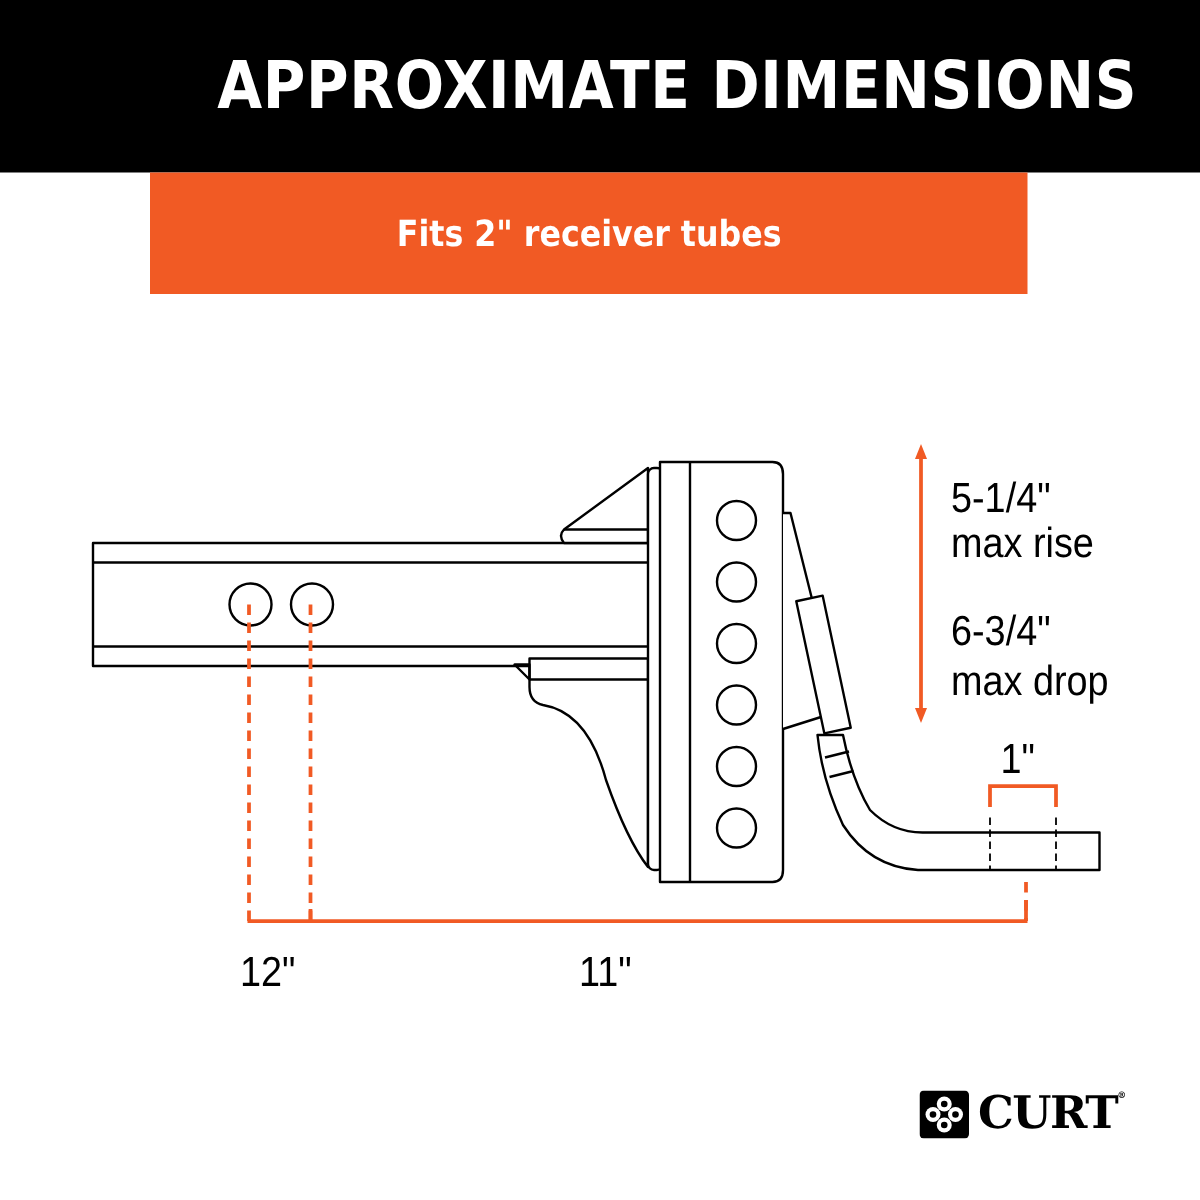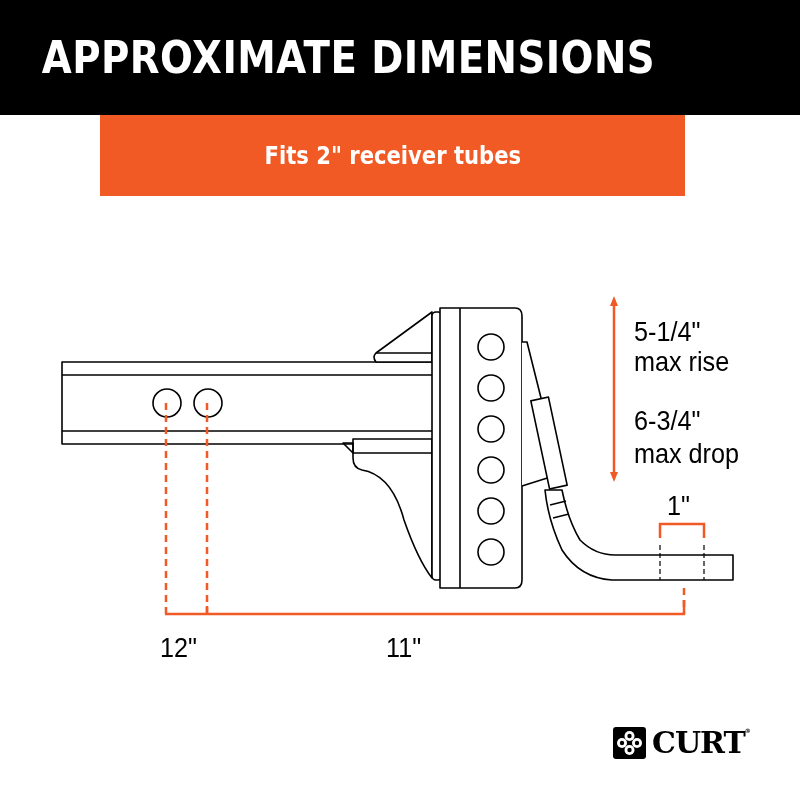--- a/index.html
+++ b/index.html
@@ -1,17 +1,17 @@
 <!DOCTYPE html>
 <html><head>
 <meta charset="utf-8">
 <style>
   html, body { margin: 0; padding: 0; background: #ffffff; }
   body { width: 800px; height: 800px; position: relative; overflow: hidden; font-family: "Liberation Sans", sans-serif; }
-  .header { position: absolute; left: 0; top: 0; width: 800px; height: 115px; background: #000000; display: flex; align-items: center; justify-content: flex-start; }
+  .header { position: absolute; left: 0; top: 0; width: 800px; height: 115px; background: #000000; display: flex; align-items: center; justify-content: flex-end; }
   .header h1 { margin: 0; color: #ffffff; font-family: "DejaVu Sans", sans-serif; font-weight: bold; font-size: 44px; letter-spacing: 0.5px; transform: scaleX(0.88); white-space: nowrap; }
   .banner { position: absolute; left: 100px; top: 115px; width: 585px; height: 81px; background: #f15a24; display: flex; align-items: center; justify-content: center; }
   .banner span { color: #ffffff; font-family: "DejaVu Sans", sans-serif; font-weight: bold; font-size: 24px; transform: scaleX(0.88); white-space: nowrap; }
   .drawing { position: absolute; left: 0; top: 0; }
   .label { position: absolute; color: #000000; font-family: "Liberation Sans", sans-serif; font-size: 28px; line-height: 1; transform-origin: left top; transform: scaleX(0.9); white-space: nowrap; }
   .logo { position: absolute; left: 613px; top: 727px; display: flex; align-items: center; gap: 6px; }
   .logo-mark { width: 33px; height: 32px; }
   .logo-text { font-family: "DejaVu Serif", serif; font-weight: bold; font-size: 30px; color: #000; letter-spacing: -1px; line-height: 1; }
   .logo-reg { font-size: 6px; vertical-align: top; }
 </style>

